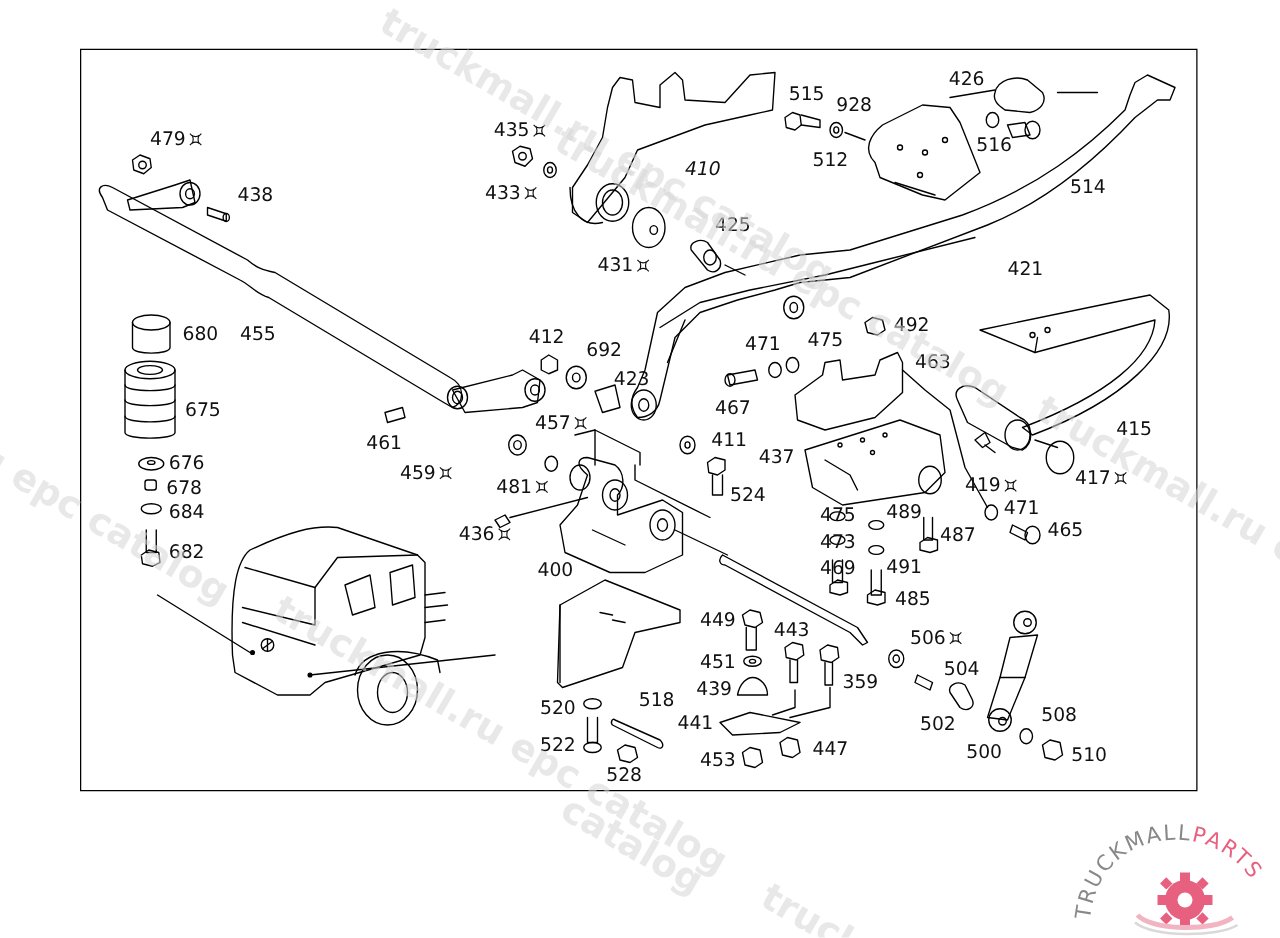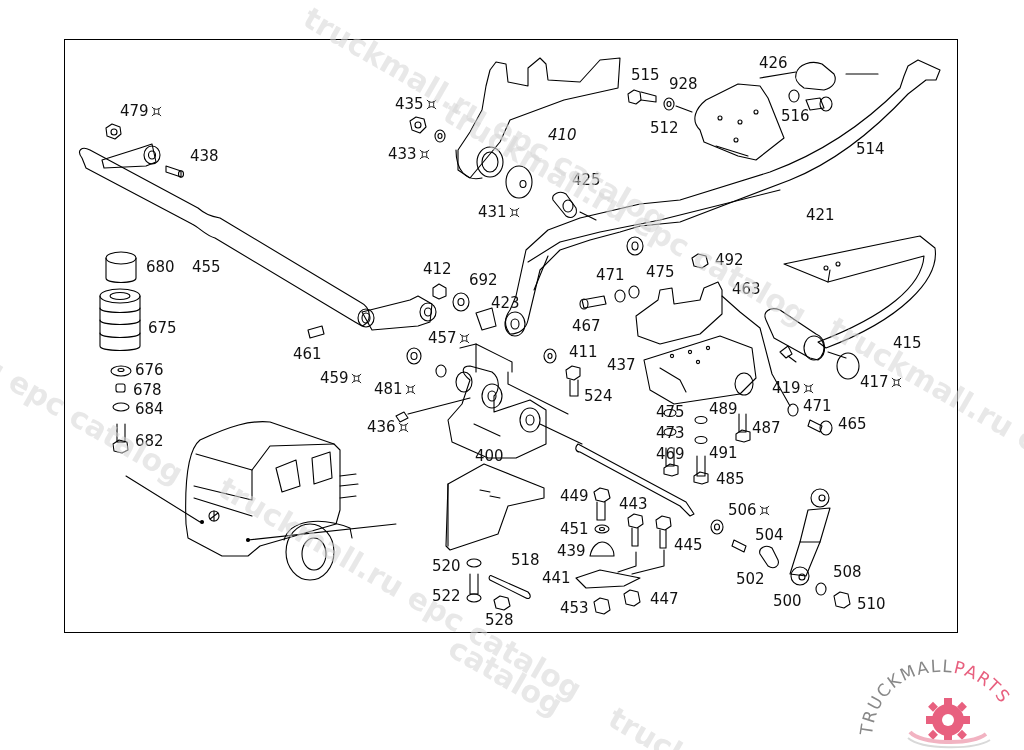--- a/index.html
+++ b/index.html
@@ -289,29 +289,29 @@
           <path d="M1,1 L3,3 M11,1 L9,3 M1,11 L3,9 M11,11 L9,9" stroke="#111" stroke-width="1"></path>
           <path d="M3,2.5 C4.5,4 7.5,4 9,2.5 C8,4.5 8,7.5 9,9.5 C7.5,8 4.5,8 3,9.5 C4,7.5 4,4.5 3,2.5 Z" fill="none" stroke="#111" stroke-width="1"></path>
         </svg></span></div>
     <div class="lbl" style="left: 423px; top: 262px;"><span>412</span></div>
     <div class="lbl" style="left: 469px; top: 273px;"><span>692</span></div>
     <div class="lbl" style="left: 491px; top: 296px;"><span>423</span></div>
     <div class="lbl" style="left: 428px; top: 331px;"><span>457</span><span class="star"><svg viewBox="0 0 12 12" width="11" height="11">
           <path d="M1,1 L3,3 M11,1 L9,3 M1,11 L3,9 M11,11 L9,9" stroke="#111" stroke-width="1"></path>
           <path d="M3,2.5 C4.5,4 7.5,4 9,2.5 C8,4.5 8,7.5 9,9.5 C7.5,8 4.5,8 3,9.5 C4,7.5 4,4.5 3,2.5 Z" fill="none" stroke="#111" stroke-width="1"></path>
         </svg></span></div>
-    <div class="lbl" style="left: 374px; top: 382px;"><span>481</span><span class="star"><svg viewBox="0 0 12 12" width="11" height="11">
+    <div class="lbl" style="left: 397px; top: 382px;"><span>481</span><span class="star"><svg viewBox="0 0 12 12" width="11" height="11">
           <path d="M1,1 L3,3 M11,1 L9,3 M1,11 L3,9 M11,11 L9,9" stroke="#111" stroke-width="1"></path>
           <path d="M3,2.5 C4.5,4 7.5,4 9,2.5 C8,4.5 8,7.5 9,9.5 C7.5,8 4.5,8 3,9.5 C4,7.5 4,4.5 3,2.5 Z" fill="none" stroke="#111" stroke-width="1"></path>
         </svg></span></div>
     <div class="lbl" style="left: 367px; top: 420px;"><span>436</span><span class="star"><svg viewBox="0 0 12 12" width="11" height="11">
           <path d="M1,1 L3,3 M11,1 L9,3 M1,11 L3,9 M11,11 L9,9" stroke="#111" stroke-width="1"></path>
           <path d="M3,2.5 C4.5,4 7.5,4 9,2.5 C8,4.5 8,7.5 9,9.5 C7.5,8 4.5,8 3,9.5 C4,7.5 4,4.5 3,2.5 Z" fill="none" stroke="#111" stroke-width="1"></path>
         </svg></span></div>
-    <div class="lbl" style="left: 430px; top: 449px; margin-left: 45px;"><span>400</span></div>
+    <div class="lbl" style="left: 430px; top: 449px;"><span>400</span></div>
     <div class="lbl" style="left: 569px; top: 345px;"><span>411</span></div>
     <div class="lbl" style="left: 584px; top: 389px;"><span>524</span></div>
     <div class="lbl" style="left: 607px; top: 358px;"><span>437</span></div>
     <div class="lbl" style="left: 596px; top: 268px;"><span>471</span></div>
     <div class="lbl" style="left: 646px; top: 265px;"><span>475</span></div>
     <div class="lbl" style="left: 572px; top: 319px;"><span>467</span></div>
     <div class="lbl" style="left: 715px; top: 253px;"><span>492</span></div>
     <div class="lbl" style="left: 732px; top: 282px;"><span>463</span></div>
     <div class="lbl" style="left: 893px; top: 336px;"><span>415</span></div>
     <div class="lbl" style="left: 860px; top: 375px;"><span>417</span><span class="star"><svg viewBox="0 0 12 12" width="11" height="11">
@@ -328,21 +328,21 @@
     <div class="lbl" style="left: 656px; top: 426px;"><span>473</span></div>
     <div class="lbl" style="left: 656px; top: 447px;"><span>469</span></div>
     <div class="lbl" style="left: 709px; top: 402px;"><span>489</span></div>
     <div class="lbl" style="left: 752px; top: 421px;"><span>487</span></div>
     <div class="lbl" style="left: 709px; top: 446px;"><span>491</span></div>
     <div class="lbl" style="left: 716px; top: 472px;"><span>485</span></div>
     <div class="lbl" style="left: 560px; top: 489px;"><span>449</span></div>
     <div class="lbl" style="left: 619px; top: 497px;"><span>443</span></div>
     <div class="lbl" style="left: 560px; top: 522px;"><span>451</span></div>
     <div class="lbl" style="left: 557px; top: 544px;"><span>439</span></div>
-    <div class="lbl" style="left: 674px; top: 538px;"><span>445</span></div>
+    <div class="lbl" style="left: 674px; top: 538px;"><span>359</span></div>
     <div class="lbl" style="left: 542px; top: 571px;"><span>441</span></div>
     <div class="lbl" style="left: 650px; top: 592px;"><span>447</span></div>
     <div class="lbl" style="left: 560px; top: 601px;"><span>453</span></div>
     <div class="lbl" style="left: 511px; top: 553px;"><span>518</span></div>
     <div class="lbl" style="left: 432px; top: 559px;"><span>520</span></div>
     <div class="lbl" style="left: 432px; top: 589px;"><span>522</span></div>
     <div class="lbl" style="left: 485px; top: 613px;"><span>528</span></div>
     <div class="lbl" style="left: 728px; top: 503px;"><span>506</span><span class="star"><svg viewBox="0 0 12 12" width="11" height="11">
           <path d="M1,1 L3,3 M11,1 L9,3 M1,11 L3,9 M11,11 L9,9" stroke="#111" stroke-width="1"></path>
           <path d="M3,2.5 C4.5,4 7.5,4 9,2.5 C8,4.5 8,7.5 9,9.5 C7.5,8 4.5,8 3,9.5 C4,7.5 4,4.5 3,2.5 Z" fill="none" stroke="#111" stroke-width="1"></path>

